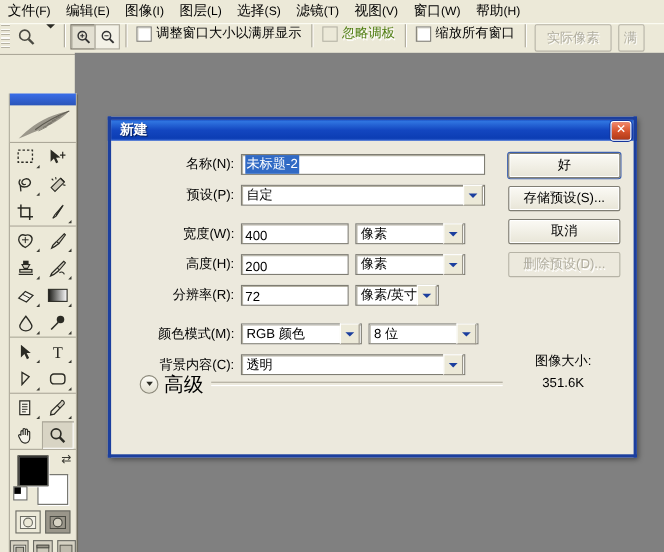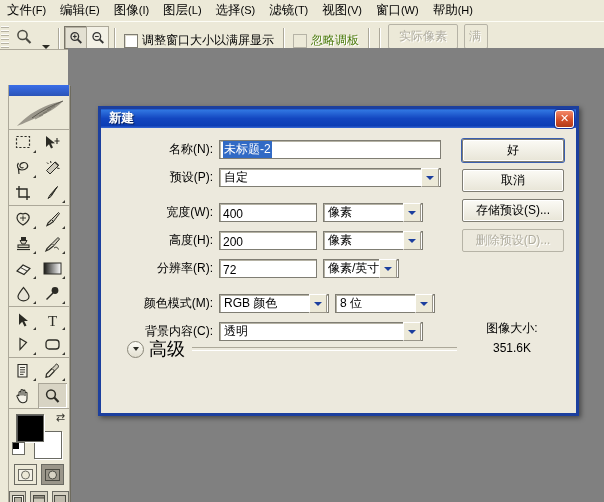--- a/index.html
+++ b/index.html
@@ -23,21 +23,21 @@
     letter-spacing:0px;
   }
   .menu-item .mn{font-size:11px;}
 
   
   .optionsbar{
     position:absolute;left:0;top:21px;width:604px;height:27px;
     background:#ece9d8;
     border-top:1px solid #fdfdf6;
     border-bottom:1px solid #aca899;
-    display:flex;align-items:flex-end;
+    display:flex;align-items:flex-start;
   }
   .grip{
     width:8px;height:23px;margin-left:1px;
     background:repeating-linear-gradient(to bottom,#ffffff 0px,#ffffff 1px,#aca899 1px,#aca899 2px,transparent 2px,transparent 4px);
     opacity:.85;
   }
   .tool-preview{
     width:30px;height:24px;display:flex;align-items:center;justify-content:center;
   }
   .opt-sep{width:1px;height:21px;background:#aca899;margin:0 5px;box-shadow:1px 0 0 #ffffff;}
@@ -220,20 +220,24 @@
     <div class="chk">
       <span class="chkbox"></span>
       <span>调整窗口大小以满屏显示</span>
     </div>
     <div class="opt-sep"></div>
     <div class="chk dis">
       <span class="chkbox"></span>
       <span>忽略调板</span>
     </div>
     <div class="opt-sep"></div>
+    <div class="chk">
+      <span class="chkbox"></span>
+      <span>缩放所有窗口</span>
+    </div>
     <div class="opt-sep"></div>
     <div class="flatbtn">实际像素</div>
     <div class="flatbtn" style="width:14px;overflow:hidden;padding:3px 4px;">满</div>
   </div>
 
   <div class="canvas"></div>
 
   <div class="toolbox">
     <div class="tb-title"></div>
     <div class="tb-logo">
@@ -543,22 +547,22 @@
         <div class="combo" style="width:204px;">
           <span class="v">透明</span>
           <span class="cbtn">
               <i class="arrow"></i>
             </span>
         </div>
       </div>
 
       <div class="right-col">
         <div class="btn def">好</div>
+        <div class="btn">存储预设(S)...</div>
         <div class="btn">取消</div>
-        <div class="btn">存储预设(S)...</div>
         <div class="btn dis">删除预设(D)...</div>
       </div>
 
       <div class="imgsize">
         <div>图像大小:</div>
         <div>351.6K</div>
       </div>
 
       <div class="advanced">
         <span class="exp">

